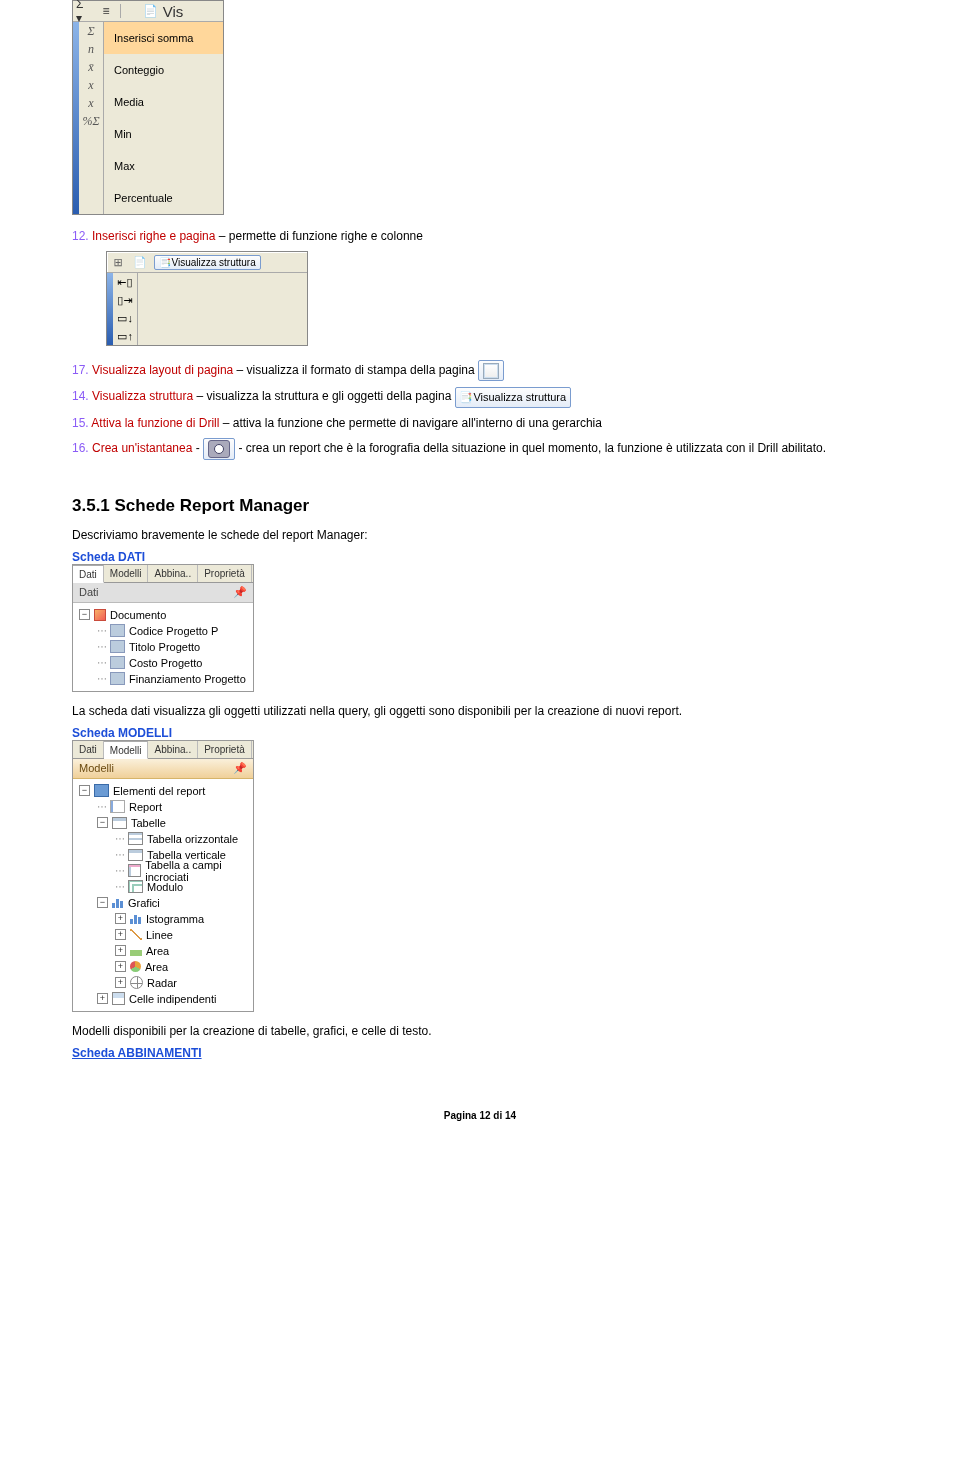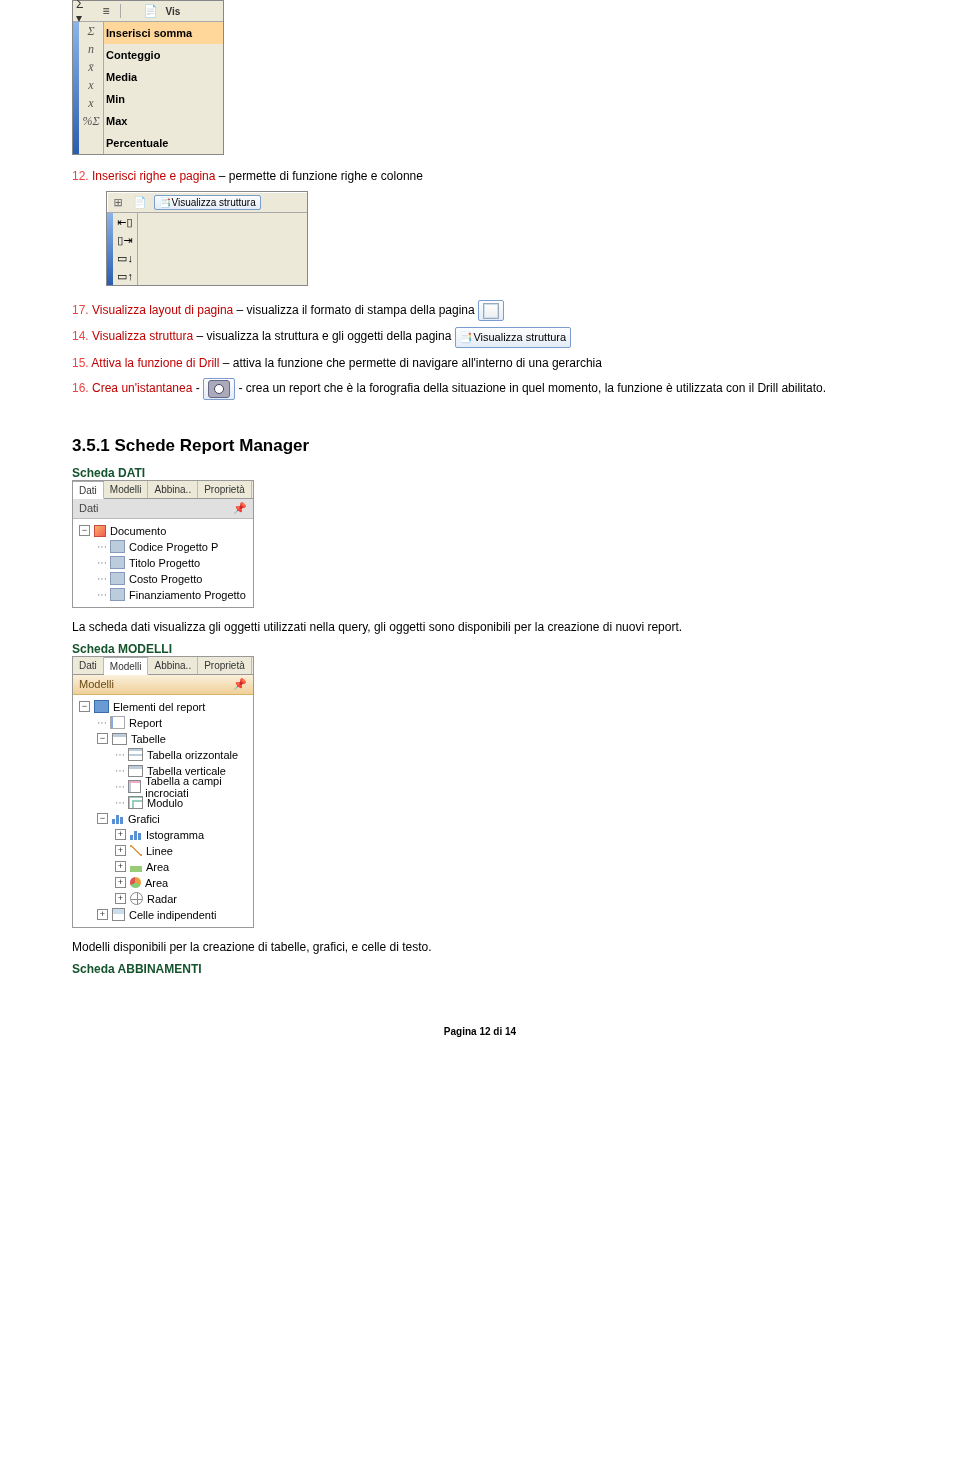--- a/index.html
+++ b/index.html
@@ -22,37 +22,37 @@
     color: #000;
     box-shadow: 1px 1px 0 #fff inset;
   }
   .sigma-panel { width: 150px; margin-bottom: 6px; }
   .sigma-toprow { display: flex; align-items: center; border-bottom: 1px solid #aaa; padding: 2px 3px; gap: 6px; background:#ece9d8;}
   .sigma-icn { width:16px; height:16px; display:flex; align-items:center; justify-content:center; font-size:12px; color:#333;}
   .sigma-body { display: flex; }
   .sigma-left { width: 24px; border-right: 1px solid #aaa; display:flex; flex-direction:column; }
   .sigma-left div { height: 18px; display:flex; align-items:center; justify-content:center; font-family: 'Times New Roman', serif; font-style: italic; font-size:12px; color:#555;}
   .sigma-right { flex:1; display:flex; flex-direction:column; }
-  .sigma-row { height:22px; display:flex; align-items:center; padding-left:2px;font-weight:bold; }
+  .sigma-row { height:32px; display:flex; align-items:center; padding-left:10px; }
   .sigma-row.hl { background:#ffd79b; }
   .bluepipe { width:6px; background: linear-gradient(#8cb4e8,#2a5db0); }
   .sigma-wrap { display:flex; }
   
   .insert-panel { width: 200px; margin:6px 0 14px 0; }
   .insert-top { display:flex; align-items:center; padding:2px 3px; gap:6px; border-bottom:1px solid #aaa;}
   .insert-icn { width:16px;height:16px;display:flex;align-items:center;justify-content:center; font-size:11px; color:#666;}
   .insert-body { display:flex; }
   .insert-left { width:24px; border-right:1px solid #aaa; display:flex; flex-direction:column;}
   .insert-left div{height:18px;display:flex;align-items:center;justify-content:center;}
   .insert-right{flex:1;display:flex;flex-direction:column;}
   
   .line-item { margin: 6px 0; line-height:1.5; text-align: justify;}
-  .num { color:#ef4444; }
+  .num { color:#8b5cf6; }
   .term { color:#c00000; }
-  .link { color:#14532d; }
+  .link { color:#1d4ed8; }
   .indent { margin-left: 34px; }
   
   .btn-look {
     display:inline-block;
     border:1px solid #7a9ccf;
     background: linear-gradient(#fdfdfd,#e4ecf7);
     padding:1px 4px;
     font-family: Tahoma,sans-serif;
     font-size:11px;
     vertical-align: middle;
@@ -106,21 +106,21 @@
 
 <div class="page">
 
 <div class="sigma-wrap">
 <div class="win-widget sigma-panel">
   <div class="sigma-toprow">
     <span class="sigma-icn">Σ ▾</span>
     <span class="sigma-icn">≡</span>
     <span class="sigma-icn" style="border-left:1px solid #aaa;height:14px;"></span>
     <span class="sigma-icn">📄</span>
-    <span class="sigma-icn" style="font-size:10px;font-weight:bold;">Vis</span>
+    <span class="sigma-icn" style="font-size:15px;">Vis</span>
   </div>
   <div class="sigma-body">
     <div class="bluepipe"></div>
     <div class="sigma-left">
       <div>Σ</div>
       <div>n</div>
       <div>x̄</div>
       <div>x</div>
       <div>x</div>
       <div>%Σ</div>
@@ -178,20 +178,21 @@
 
 <div class="line-item">
   <span class="num">16.</span>
   <span class="term">Crea un'istantanea</span>
   <span> - </span>
   <span class="btn-look"><span class="camera-icn"></span></span>
   <span> -      crea un report che è la forografia della situazione in quel momento, la funzione è utilizzata con il Drill abilitato.</span>
 </div>
 
 <h3 class="section">3.5.1  Schede Report Manager</h3>
+<div class="para">Descriviamo bravemente le schede del report Manager:</div>
 <div class="link" style="font-weight:bold;">Scheda DATI</div>
 
 <div class="tab-panel">
   <div class="tabs-row">
     <div class="tab active">Dati</div>
     <div class="tab">Modelli</div>
     <div class="tab">Abbina..</div>
     <div class="tab">Proprietà</div>
   </div>
   <div class="tab-title gray">
@@ -319,17 +320,17 @@
     <div class="tree-row" style="padding-left:22px;">
           <span class="sq">+</span>
           <span class="ticon t-cell"></span>
           <span>Celle indipendenti</span>
         </div>
   </div>
 </div>
 
 <div class="para">Modelli disponibili per la creazione di tabelle, grafici, e celle di testo.</div>
 
-<div class="link" style="font-weight:bold;">Scheda ABBINAMENTI</div>
+<div class="link" style="font-weight:bold;text-decoration:underline;">Scheda ABBINAMENTI</div>
 
 <div class="footer">Pagina 12 di 14</div>
 
 </div>
 
 </body></html>

